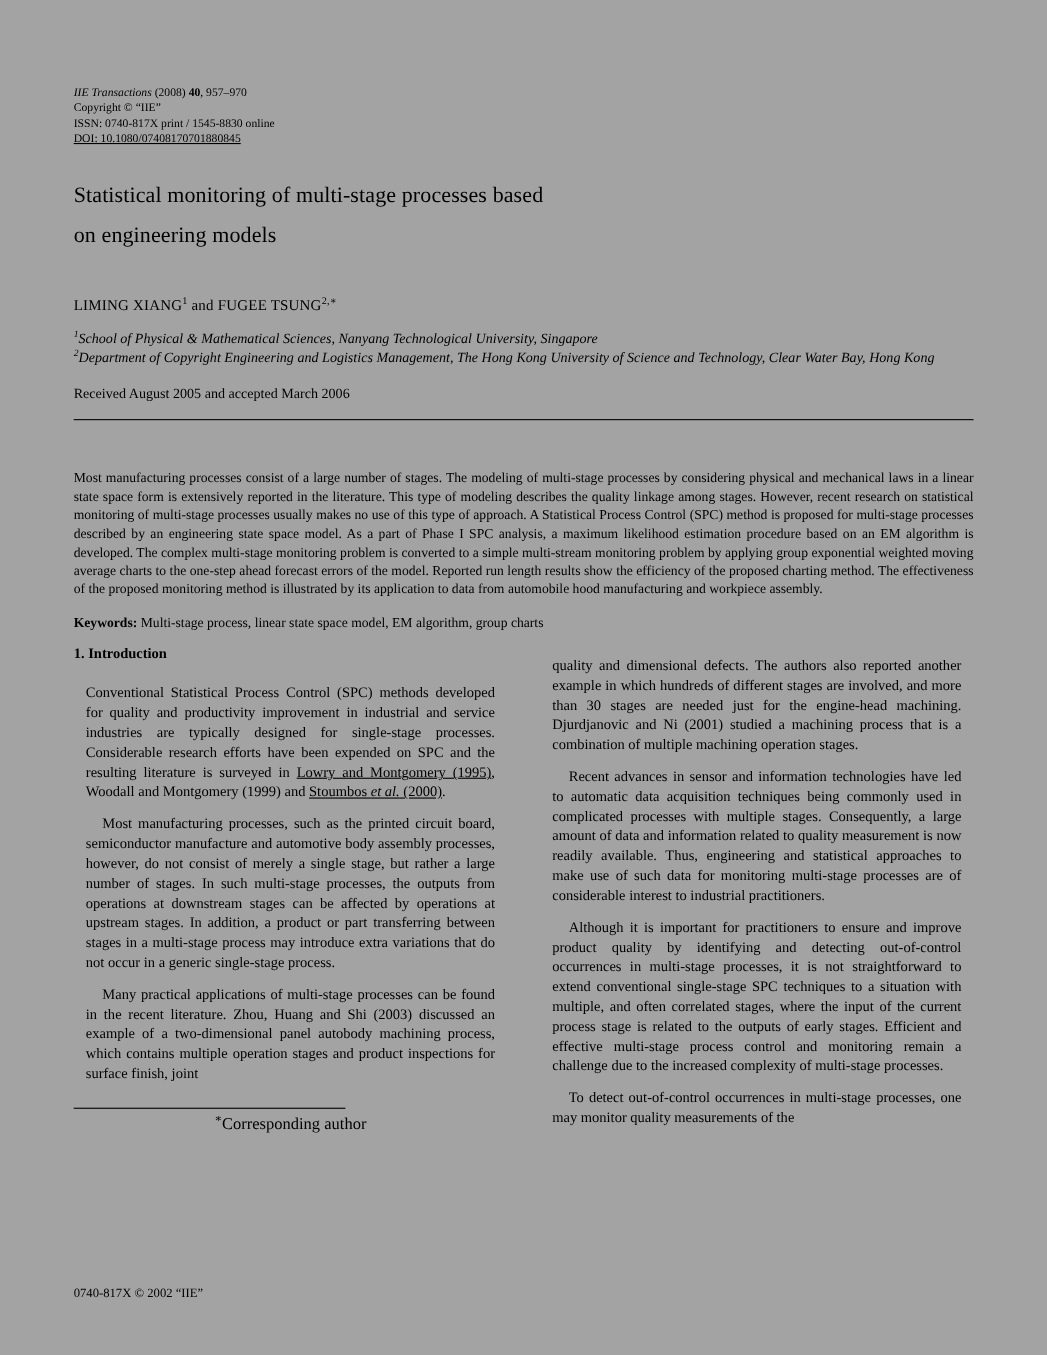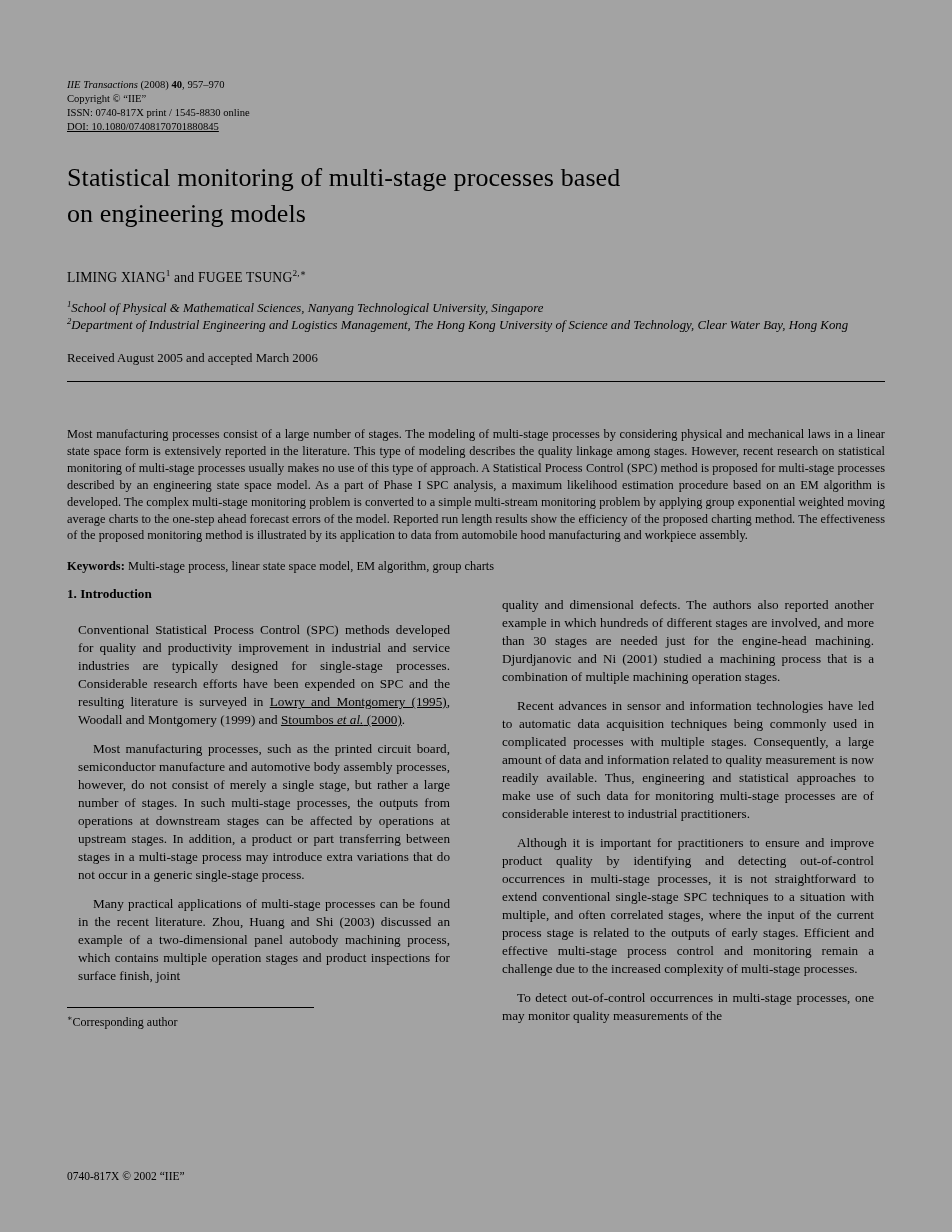--- a/index.html
+++ b/index.html
@@ -18,21 +18,21 @@
   .i   { font-style: italic; }
   .b   { font-weight: bold; }
   .u   { text-decoration: underline; }
   .sup { vertical-align: super; font-size: 0.68em; line-height: 0; }
 
   .header { font-size: 10.6px; line-height: 14px; }
   .header .doi-line span { text-decoration: underline; }
 
   .title {
     margin-top: 26px;
-    font-size: 26px;
+    font-size: 20px;
     font-weight: 400;
     line-height: 36px;
     white-space: pre-line;
     letter-spacing: 0.1px;
   }
 
   .authors {
     margin-top: 38px;
     font-size: 13.6px;
     letter-spacing: 0.2px;
@@ -90,23 +90,23 @@
     font-size: 13.2px;
     font-weight: bold;
     margin-bottom: 18px;
     text-align: left;
   }
   .para { margin: 11px; }
   .para.indent { text-indent: 15px; }
 
   .footnote {
     margin-top: 22px;
-    font-size: 12px;
+    font-size: 15px;
     line-height: 15px;
-    text-align: left;
+    text-align: center;
   }
   .footnote-rule {
     border: none;
     border-top: 1px solid #000;
     width: 247px;
     margin: 0 0 7px 0;
   }
 
   .footer {
     position: absolute;
@@ -127,21 +127,21 @@
     <div class="doi-line"><span>DOI: 10.1080/07408170701880845</span></div>
   </div>
 
   <h1 class="title">Statistical monitoring of multi-stage processes based
 on engineering models</h1>
 
   <div class="authors"><span>LIMING XIANG</span><span class="sup">1</span><span> and FUGEE TSUNG</span><span class="sup">2,∗</span></div>
 
   <div class="affiliations">
     <div><span class="sup">1</span><span>School of Physical &amp; Mathematical Sciences, Nanyang Technological University, Singapore</span></div>
-    <div><span class="sup">2</span><span>Department of Industrial Engineering and Logistics Management, The Hong Kong University of Science and Technology, Clear Water Bay, Hong Kong</span></div>
+    <div><span class="sup">2</span><span>Department of Copyright Engineering and Logistics Management, The Hong Kong University of Science and Technology, Clear Water Bay, Hong Kong</span></div>
   </div>
 
   <div class="received">Received August 2005 and accepted March 2006</div>
 
   <hr class="rule">
 
   <p class="abstract">Most manufacturing processes consist of a large number of stages. The modeling of multi-stage processes by considering physical and mechanical laws in a linear state space form is extensively reported in the literature. This type of modeling describes the quality linkage among stages. However, recent research on statistical monitoring of multi-stage processes usually makes no use of this type of approach. A Statistical Process Control (SPC) method is proposed for multi-stage processes described by an engineering state space model. As a part of Phase I SPC analysis, a maximum likelihood estimation procedure based on an EM algorithm is developed. The complex multi-stage monitoring problem is converted to a simple multi-stream monitoring problem by applying group exponential weighted moving average charts to the one-step ahead forecast errors of the model. Reported run length results show the efficiency of the proposed charting method. The effectiveness of the proposed monitoring method is illustrated by its application to data from automobile hood manufacturing and workpiece assembly.</p>
 
   <p class="keywords"><span class="b">Keywords:</span><span> Multi-stage process, linear state space model, EM algorithm, group charts</span></p>
 

